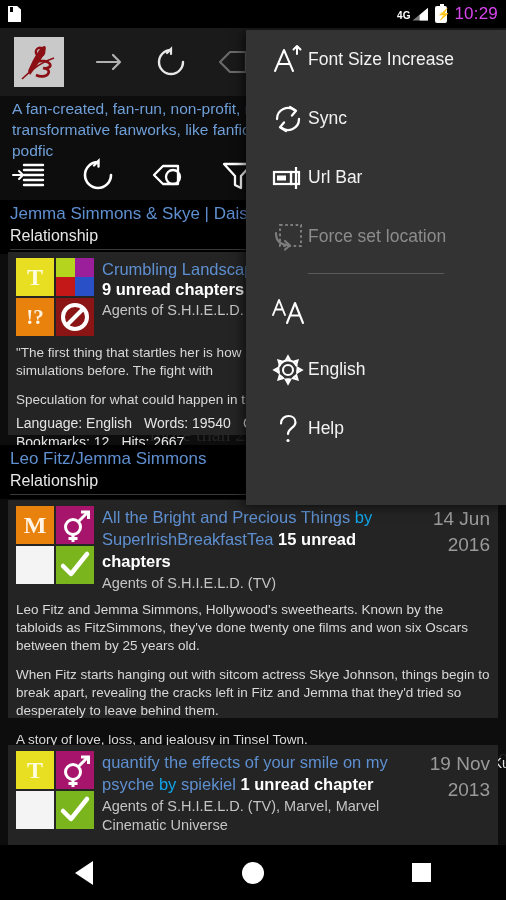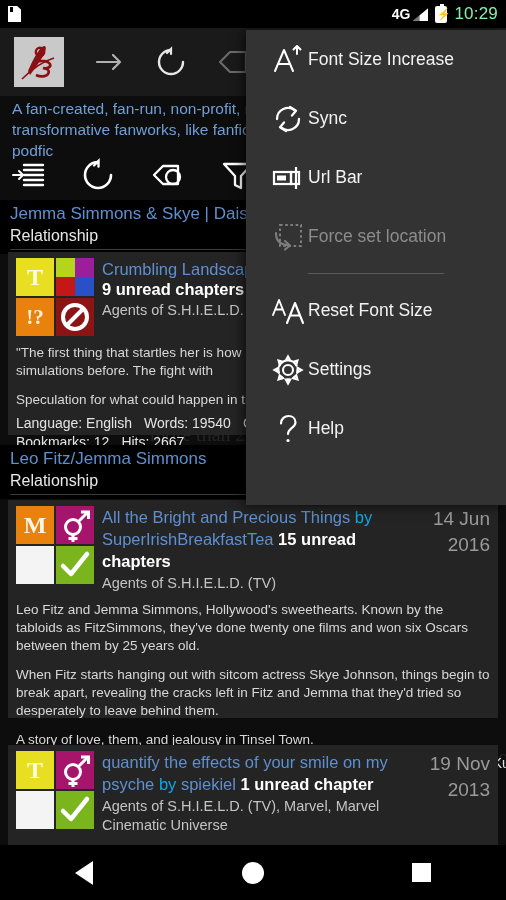--- a/index.html
+++ b/index.html
@@ -18,28 +18,28 @@
   }
   .sb-left { display: flex; align-items: center; gap: 6px; }
   .sb-right { margin-left: auto; display: flex; align-items: center; gap: 7px; }
   .sd-icon { width: 13px; height: 16px; position: relative; }
   .sd-icon::before {
     content: ""; position: absolute; inset: 0; background: #fff;
     clip-path: polygon(0 0, 70% 0, 100% 22%, 100% 100%, 0 100%);
   }
   .sd-icon::after { content:""; position:absolute; left:2px; top:1px; width:3px; height:5px; background:#000; }
   .sig { display: flex; align-items: flex-end; gap: 1px; }
-  .sig-4g { color: #fff; font-size: 14px; font-weight: bold; line-height: 1; margin-right: 1px; }
+  .sig-4g { color: #fff; font-size: 10px; font-weight: bold; line-height: 1; margin-right: 1px; }
   .sig-tri { width: 16px; height: 13px; position: relative; }
   .sig-tri::before { content:""; position:absolute; inset:0; background:#7a7a7a; clip-path: polygon(0 100%, 100% 0, 100% 100%); }
   .sig-tri::after { content:""; position:absolute; inset:0; background:#fff; clip-path: polygon(45% 58%, 100% 0, 100% 100%, 45% 100%); }
   .batt { width: 12px; height: 17px; border: 2px solid #fff; border-radius: 2px; position: relative; background:#fff; }
   .batt::before { content:""; position:absolute; top:-4px; left:3px; width:4px; height:2px; background:#fff; }
   .batt-bolt { position:absolute; left:0; top:0; right:0; bottom:0; color:#000; font-size:11px; line-height:13px; text-align:center; font-weight:bold; }
-  .clock { color: #86efac; font-size: 17px; font-weight: 500; letter-spacing: .2px; }
+  .clock { color: #d946ef; font-size: 17px; font-weight: 500; letter-spacing: .2px; }
 
   
   .bgpage { position: absolute; top: 28px; left: 0; width: 506px; height: 817px; background: #0d0d0d; overflow: hidden; }
   .wm { position: absolute; color: #2a2a2a; font-family: "Liberation Serif", serif; white-space: nowrap; pointer-events: none; }
 
   
   .toolbar {
     position: absolute; top: 28px; left: 0; width: 506px; height: 68px;
     background: #1a1a1a; display: flex; align-items: center; padding: 0 14px; gap: 28px;
   }
@@ -270,21 +270,21 @@
         <div class="fandom">Agents of S.H.I.E.L.D. (TV)</div>
       </div>
       <div class="datecol">
         <div>14 Jun</div>
         <div>2016</div>
       </div>
     </div>
     <div class="summary">
       <p>Leo Fitz and Jemma Simmons, Hollywood's sweethearts. Known by the tabloids as FitzSimmons, they've done twenty one films and won six Oscars between them by 25 years old.</p>
       <p>When Fitz starts hanging out with sitcom actress Skye Johnson, things begin to break apart, revealing the cracks left in Fitz and Jemma that they'd tried so desperately to leave behind them.</p>
-      <p>A story of love, them, and jealousy in Tinsel Town.</p>
+      <p>A story of love, loss, and jealousy in Tinsel Town.</p>
     </div>
     <div class="stats">
       <span>Language: English</span><span>Words: 123723</span><span>Chapters: 10/25/25</span><span>Comments: 408</span><span>Kudos: 859</span><br>
       <span>Bookmarks: 92</span><span>Hits: 13081</span>
     </div>
   </div>
 
   <div class="card" style="top:745px; height:105px; overflow:hidden;">
     <div class="card-head">
       <div class="req-grid">
@@ -368,41 +368,40 @@
 
     <div class="menu-sep"></div>
 
     <div class="menu-item">
       <span class="menu-icon">
         <svg width="34" height="34" viewBox="0 0 34 34">
           <path d="M2 21 L8 6 L14 21 M4.6 15.5 H11.4" fill="none" stroke="#fff" stroke-width="1.9" stroke-linecap="round" stroke-linejoin="round"></path>
           <path d="M16 29 L24 9 L32 29 M19.5 21.5 H28.5" fill="none" stroke="#fff" stroke-width="2.1" stroke-linecap="round" stroke-linejoin="round"></path>
         </svg>
       </span>
-      <span class="menu-label">Reset Font Size</span>
     </div>
 
     <div class="menu-item">
       <span class="menu-icon">
         <svg width="34" height="34" viewBox="0 0 34 34">
           <g fill="none" stroke="#fff" stroke-width="2.1">
             <circle cx="17" cy="17" r="5"></circle>
             <path d="M17 3.5 L19.2 7.4 L14.8 7.4 Z"></path>
             <path d="M17 30.5 L14.8 26.6 L19.2 26.6 Z"></path>
             <path d="M3.5 17 L7.4 14.8 L7.4 19.2 Z"></path>
             <path d="M30.5 17 L26.6 19.2 L26.6 14.8 Z"></path>
             <path d="M7.5 7.5 L11.8 8.7 L8.7 11.8 Z"></path>
             <path d="M26.5 26.5 L22.2 25.3 L25.3 22.2 Z"></path>
             <path d="M7.5 26.5 L8.7 22.2 L11.8 25.3 Z"></path>
             <path d="M26.5 7.5 L25.3 11.8 L22.2 8.7 Z"></path>
             <circle cx="17" cy="17" r="9.6" stroke-dasharray="3.4 3.2"></circle>
           </g>
         </svg>
       </span>
-      <span class="menu-label">Settings</span>
+      <span class="menu-label">English</span>
     </div>
 
     <div class="menu-item">
       <span class="menu-icon">
         <svg width="34" height="34" viewBox="0 0 34 34">
           <path d="M10 11.5 C10 6.5, 14 4, 17.5 4 C21.5 4, 24.5 6.5, 24.5 10.5 C24.5 15.5, 17 16.5, 17 22" fill="none" stroke="#fff" stroke-width="2.2" stroke-linecap="round"></path>
           <circle cx="17" cy="28.5" r="1.6" fill="#fff"></circle>
         </svg>
       </span>
       <span class="menu-label">Help</span>

